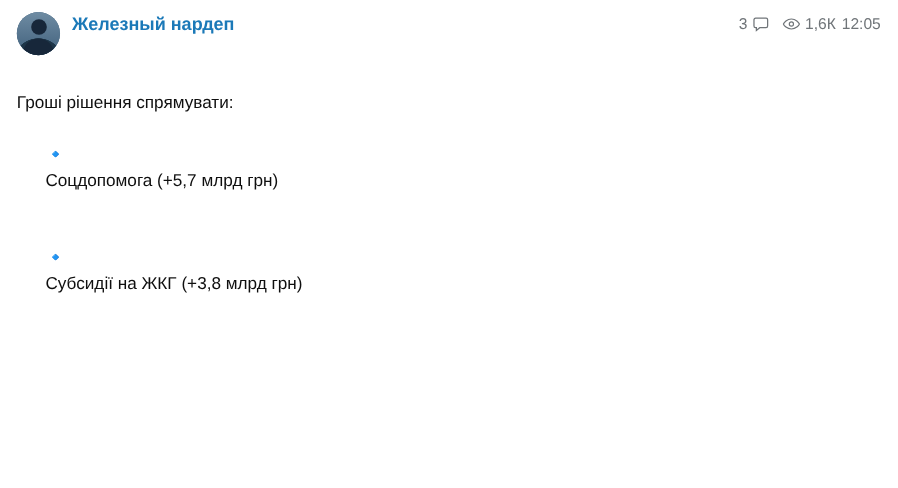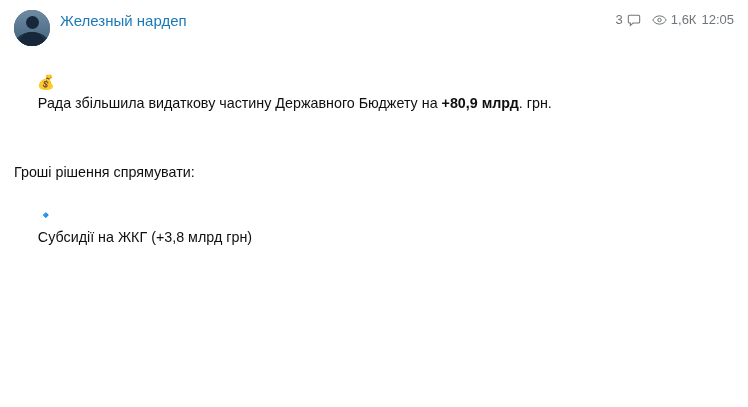--- a/index.html
+++ b/index.html
@@ -58,21 +58,21 @@
     bottom: -2px;
     width: 26px;
     height: 16px;
     margin-left: -13px;
     border-radius: 13px 13px 0 0;
     background: #17273a;
   }
   .channel-name {
     margin-left: 10px;
     font-size: 15px;
-    font-weight: normal;
+    font-weight: bold;
     color: #1b79b8;
     line-height: 19px;
     padding-top: 1px;
     white-space: nowrap;
   }
   .meta {
     position: absolute;
     top: 12px;
     right: 14px;
     display: flex;
@@ -133,31 +133,31 @@
           <circle cx="9" cy="6" r="2.1" fill="none" stroke="#707579" stroke-width="1.2"></circle>
         </svg>
       </span>
       <span>1,6К</span>
     </span>
     <span>12:05</span>
   </div>
 
   <div class="body">
 
-    <div class="line">
-      <span>💰</span>
-      <span>Рада збільшила видаткову частину Державного Бюджету на </span><span class="b">+80,9 млрд</span><span>. грн.</span>
-    </div>
 
     <div class="spacer"></div>
 
 
     <div class="spacer"></div>
 
     <div class="line">Гроші рішення спрямувати:</div>
 
     <div class="line">
       <span class="diamond">🔹</span>
+      <span>Соцдопомога (+5,7 млрд грн)</span>
+    </div>
+    <div class="line">
+      <span class="diamond">🔹</span>
       <span>Субсидії на ЖКГ (+3,8 млрд грн)</span>
     </div>
 
   </div>
 </div>
 
 </body></html>

